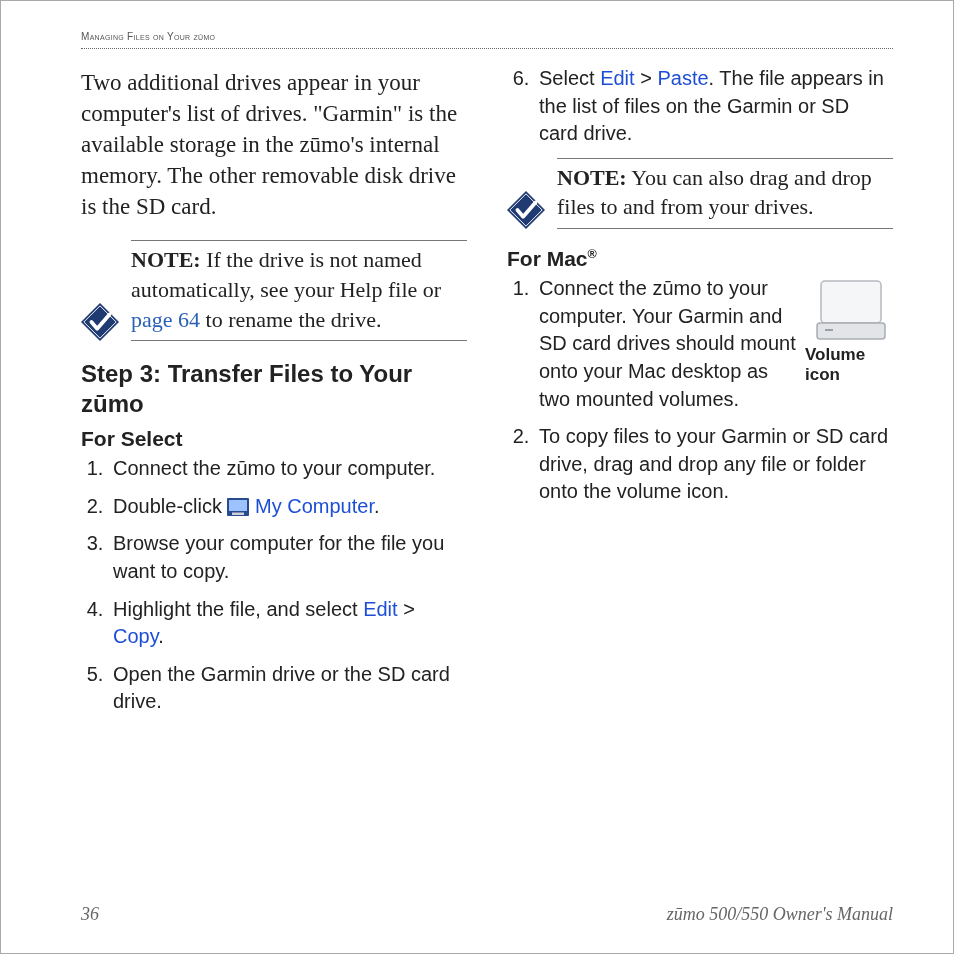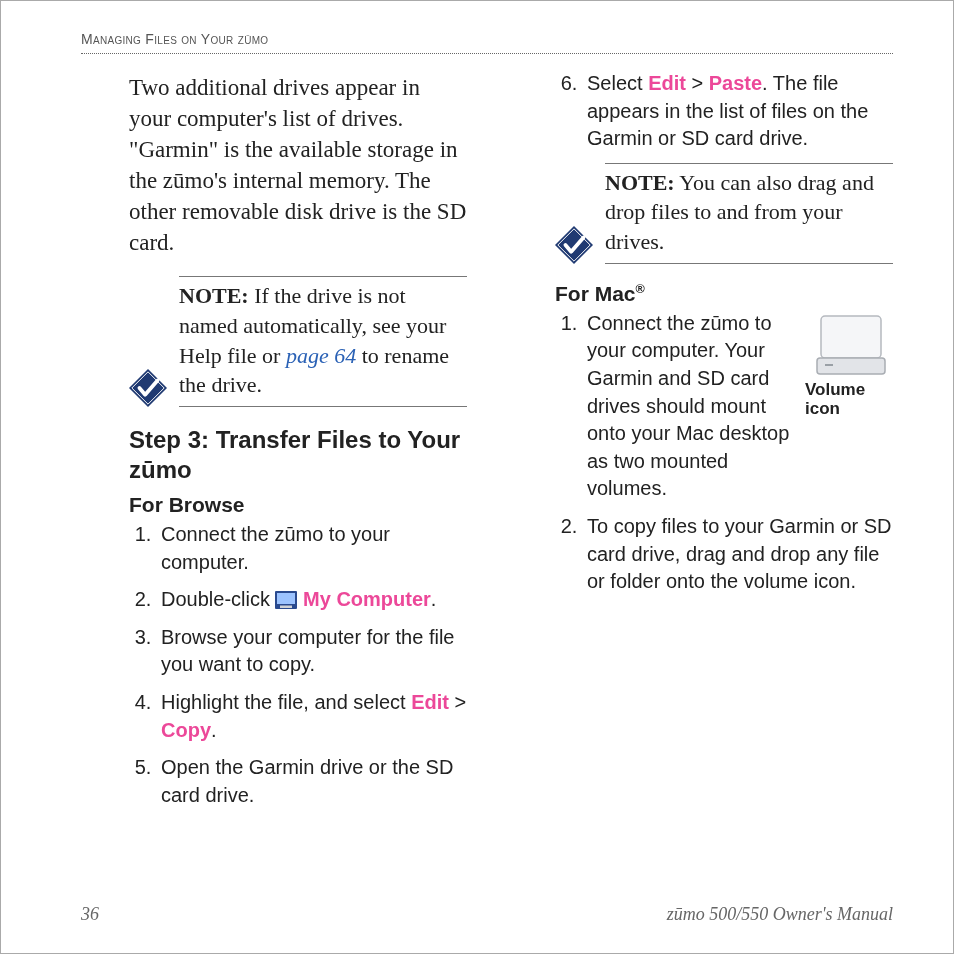--- a/index.html
+++ b/index.html
@@ -14,35 +14,34 @@
   .page {
     position: relative;
     width: 954px;
     height: 954px;
     box-sizing: border-box;
     padding: 30px 60px 30px 80px;
     border: 1px solid #aaa;
   }
   .header-line {
     font-variant: small-caps;
-    font-size: 14px;
+    font-size: 10px;
     color: #555;
     padding-bottom: 6px;
     border-bottom: 1px dotted #666;
     letter-spacing: 0.3px;
   }
   .columns {
     display: flex;
     gap: 40px;
     margin-top: 12px;
   }
   .col {
     flex: 1 1 0;
     min-width: 0;
-    margin-left: 48px;
   }
   .intro {
     font-family: "Times New Roman", Times, serif;
     font-size: 23px;
     line-height: 1.35;
     color: #222;
     margin: 6px 0 18px 0;
   }
   .note-box {
     display: flex;
@@ -62,21 +61,20 @@
     line-height: 1.35;
     border-top: 1px solid #777;
     border-bottom: 1px solid #777;
     padding: 4px 0 6px 0;
   }
   .note-label {
     font-weight: bold;
   }
   .link {
     color: #2a61b5;
-    font-style: italic;
   }
   h2.step {
     font-size: 24px;
     font-weight: bold;
     margin: 16px 0 8px 0;
     line-height: 1.25;
   }
   h3.subhead {
     font-size: 21px;
     font-weight: bold;
@@ -86,22 +84,22 @@
     margin: 2px 0 0 0;
     padding: 0 0 0 24px;
     font-size: 20px;
     line-height: 1.38;
   }
   ol.steps > li {
     margin: 4px 0 10px 4px;
     padding-left: 4px;
   }
   .bold-blue {
-    color: #ec4899;
-    font-weight: bold;
+    color: #1d4ed8;
+    font-weight: normal;
   }
   .mc-icon {
     display: inline-block;
     vertical-align: -3px;
     width: 22px;
     height: 18px;
   }
   .sup {
     font-size: 0.6em;
     vertical-align: super;
@@ -163,21 +161,21 @@
             <path d="M11 20 L17 27 L30 12" stroke="#fff" stroke-width="4" fill="none" stroke-linecap="round" stroke-linejoin="round"></path>
           </svg>
         </div>
         <div class="note-text">
           <span class="note-label">NOTE:</span><span> If the drive is not named automatically, see your Help file or </span><span class="link">page 64</span><span> to rename the drive.</span>
         </div>
       </div>
 
       <h2 class="step">Step 3: Transfer Files to Your zūmo</h2>
 
-      <h3 class="subhead">For Browse</h3>
+      <h3 class="subhead">For Select</h3>
 
       <ol class="steps">
         <li>Connect the zūmo to your computer.</li>
 
         <li>
           <span>Double-click </span><span class="mc-icon">
             <svg viewBox="0 0 22 18">
               <rect x="0" y="0" width="22" height="18" rx="1" fill="#2a4a8f"></rect>
               <rect x="2" y="2" width="18" height="11" fill="#9cc3ff"></rect>
               <rect x="5" y="14.5" width="12" height="2.5" fill="#cfd2d6"></rect>

